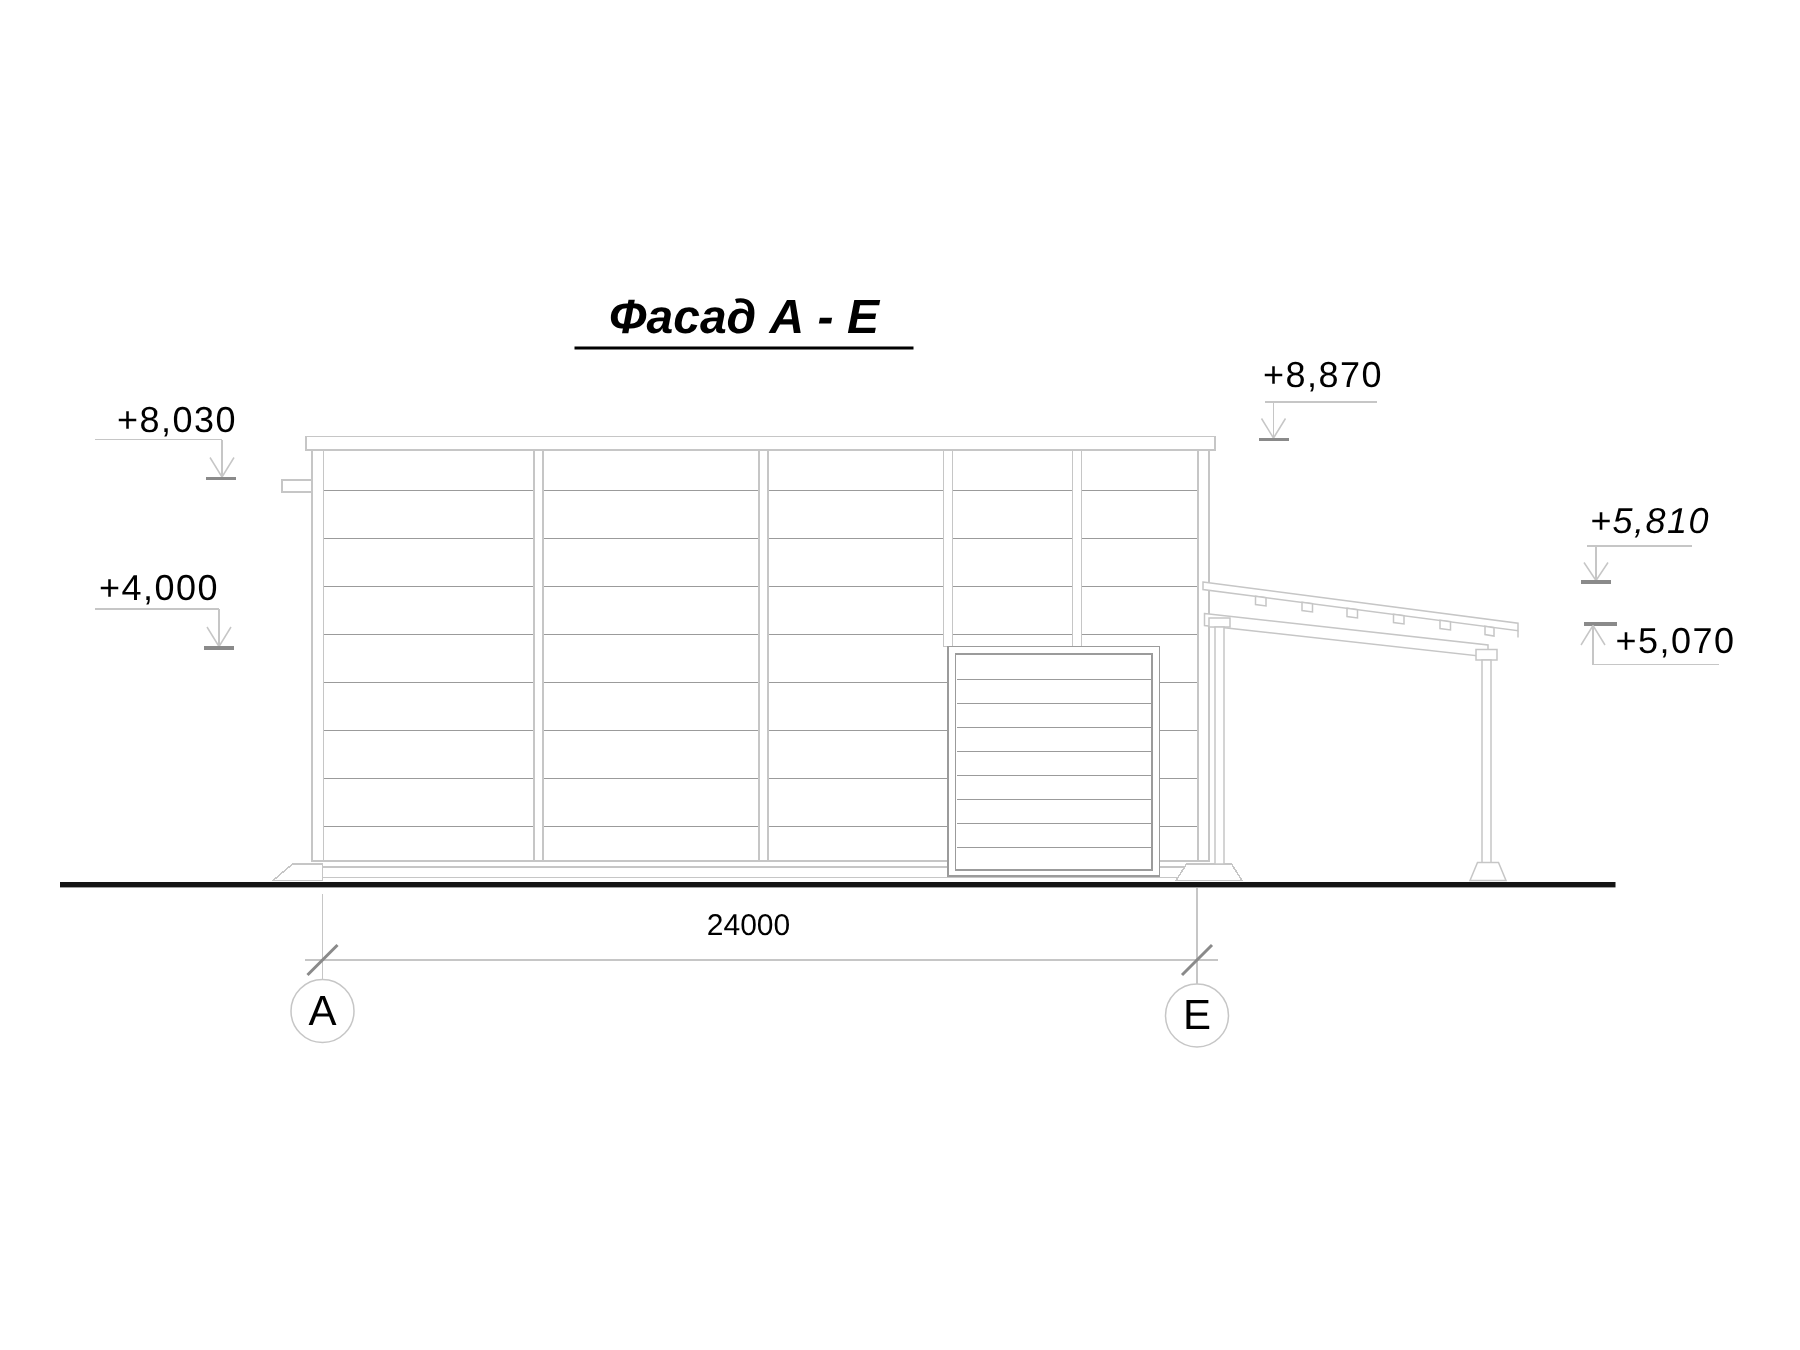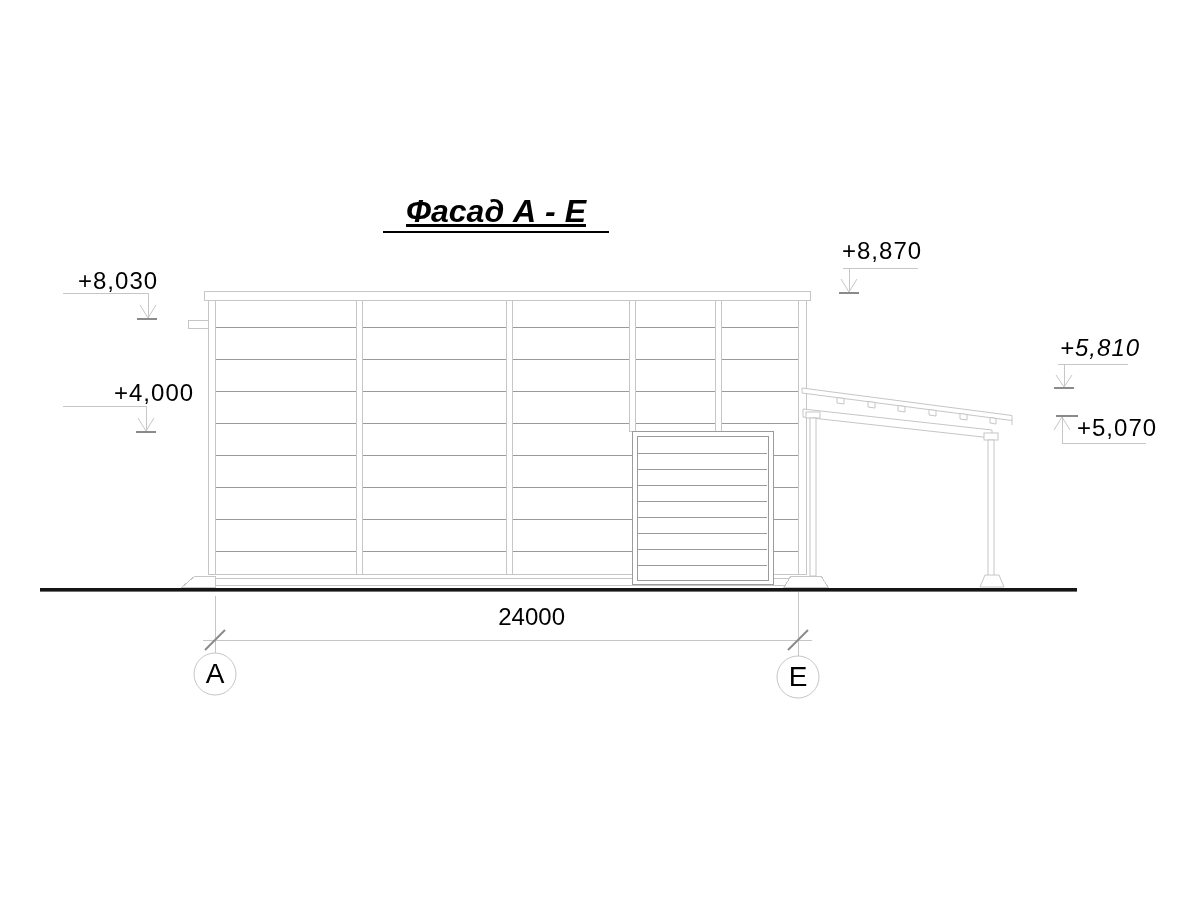--- a/index.html
+++ b/index.html
@@ -11,22 +11,22 @@
   }
   html,body{margin:0;padding:0;background:#fff;}
   .canvas{
     position:relative;width:1200px;height:900px;background:#fff;overflow:hidden;
     font-family:"Liberation Sans",sans-serif;color:var(--text);
   }
   .canvas svg{position:absolute;left:0;top:0;}
   .txt{position:absolute;white-space:nowrap;color:var(--text);}
   .lvl{font-size:24px;line-height:20px;letter-spacing:1px;}
   .ttl{font-size:32px;line-height:36px;font-weight:bold;font-style:italic;
-       text-align:center;border-bottom:2px solid #000;padding-bottom:2px;text-decoration:underline;}
-  .dim{font-size:24px;line-height:24px;text-align:right;}
+       text-align:center;border-bottom:2px solid #000;padding-bottom:2px;}
+  .dim{font-size:20px;line-height:24px;text-align:center;}
   .axisl{font-size:28px;line-height:40px;width:40px;height:40px;text-align:center;}
   
   .ln-l{stroke:var(--line-light);stroke-width:1;fill:none;}
   .ln-m{stroke:var(--line-medium);stroke-width:1;fill:none;}
   .fw{fill:#ffffff;}
   .crisp{shape-rendering:crispEdges;}
   .smooth{shape-rendering:geometricPrecision;}
 </style>
 </head>
 <body>
@@ -163,21 +163,21 @@
         <line x1="1070" y1="430" x2="1062" y2="417" class="ln-l smooth"></line>
         <line x1="1062" y1="417" x2="1062" y2="443" class="ln-l crisp"></line>
         <line x1="1062" y1="443" x2="1146" y2="443" class="ln-l crisp"></line>
       </g>
     </g>
   </svg>
 
   <div class="txt ttl" style="left:383px;top:193px;width:226px;">Фасад А - Е</div>
 
   <div class="txt lvl" style="left:78px;top:271px;">+8,030</div>
-  <div class="txt lvl" style="left:66px;top:383px;margin-left:48px;">+4,000</div>
+  <div class="txt lvl" style="left:66px;top:383px;">+4,000</div>
   <div class="txt lvl" style="left:842px;top:241px;">+8,870</div>
   <div class="txt lvl" style="left:1060px;top:338px;font-style:italic;">+5,810</div>
   <div class="txt lvl" style="left:1077px;top:418px;">+5,070</div>
 
   <div class="txt dim" style="left:433px;top:605px;width:132px;">24000</div>
 
   <div class="txt axisl" style="left:195px;top:654px;">А</div>
   <div class="txt axisl" style="left:778px;top:657px;">Е</div>
 
 </div>

